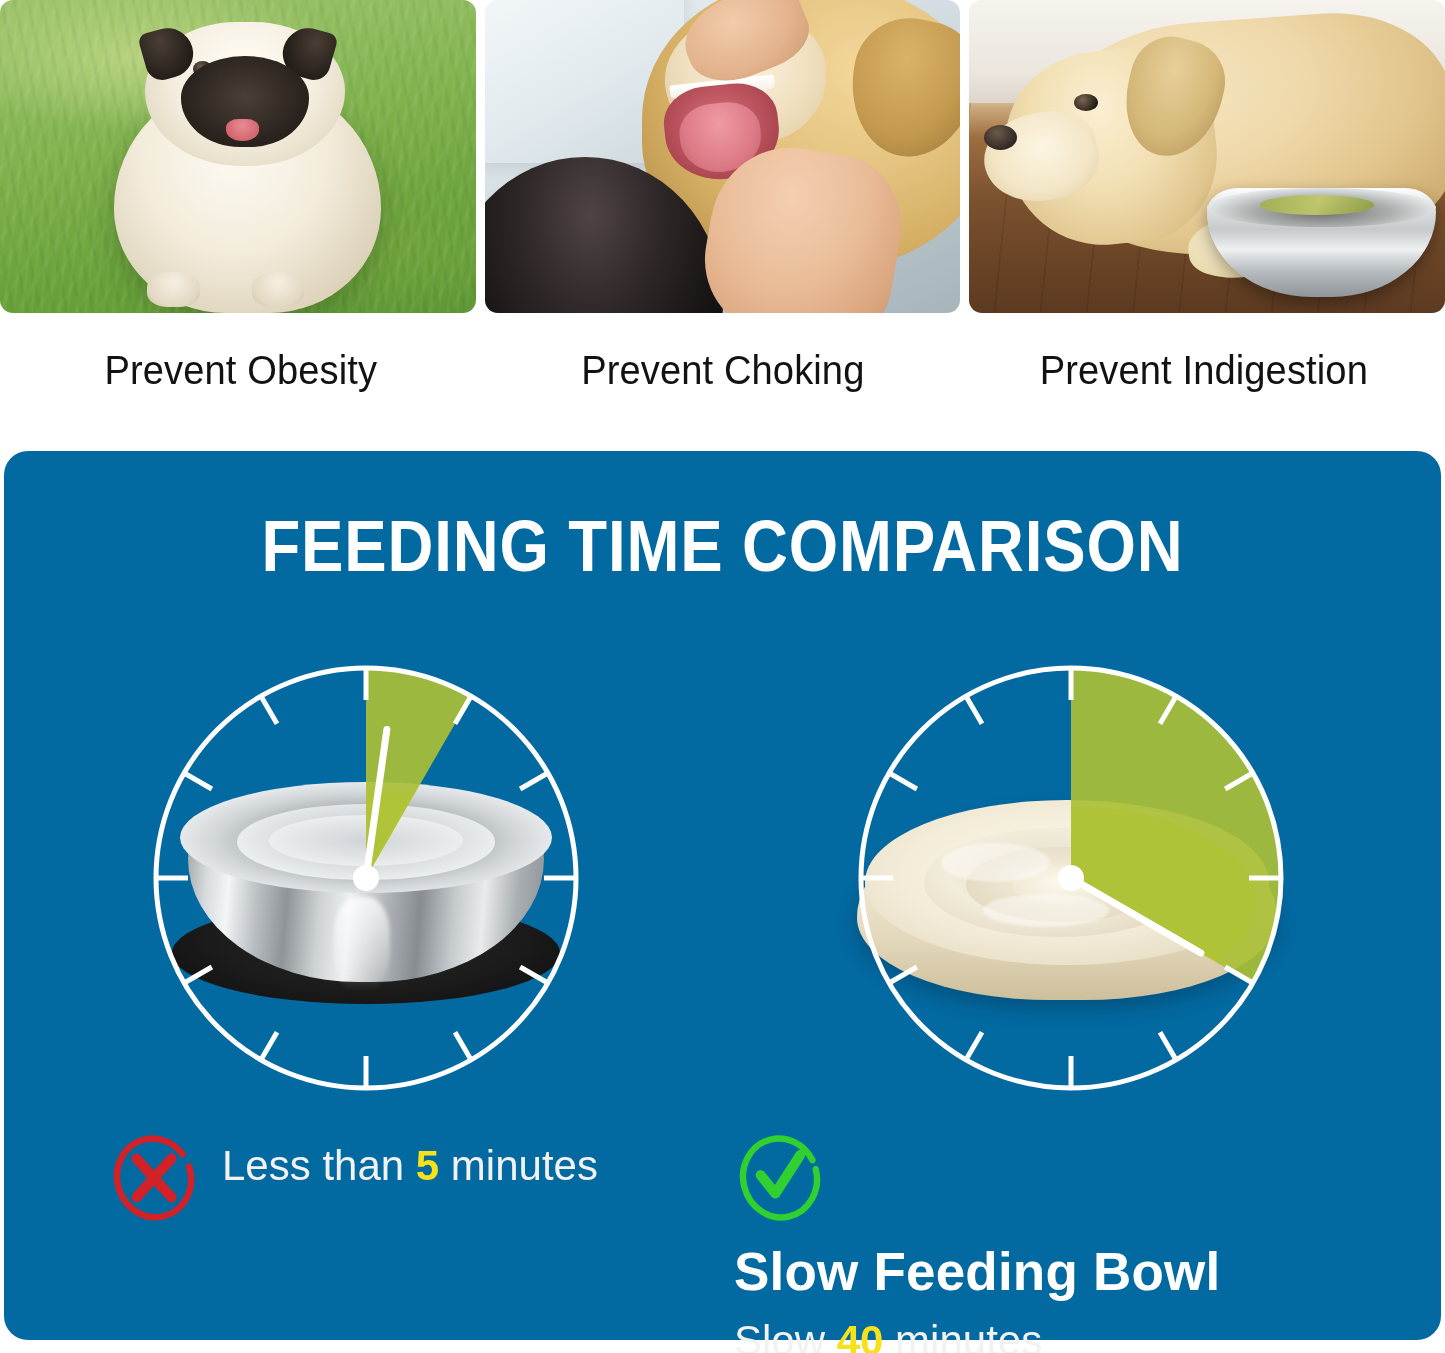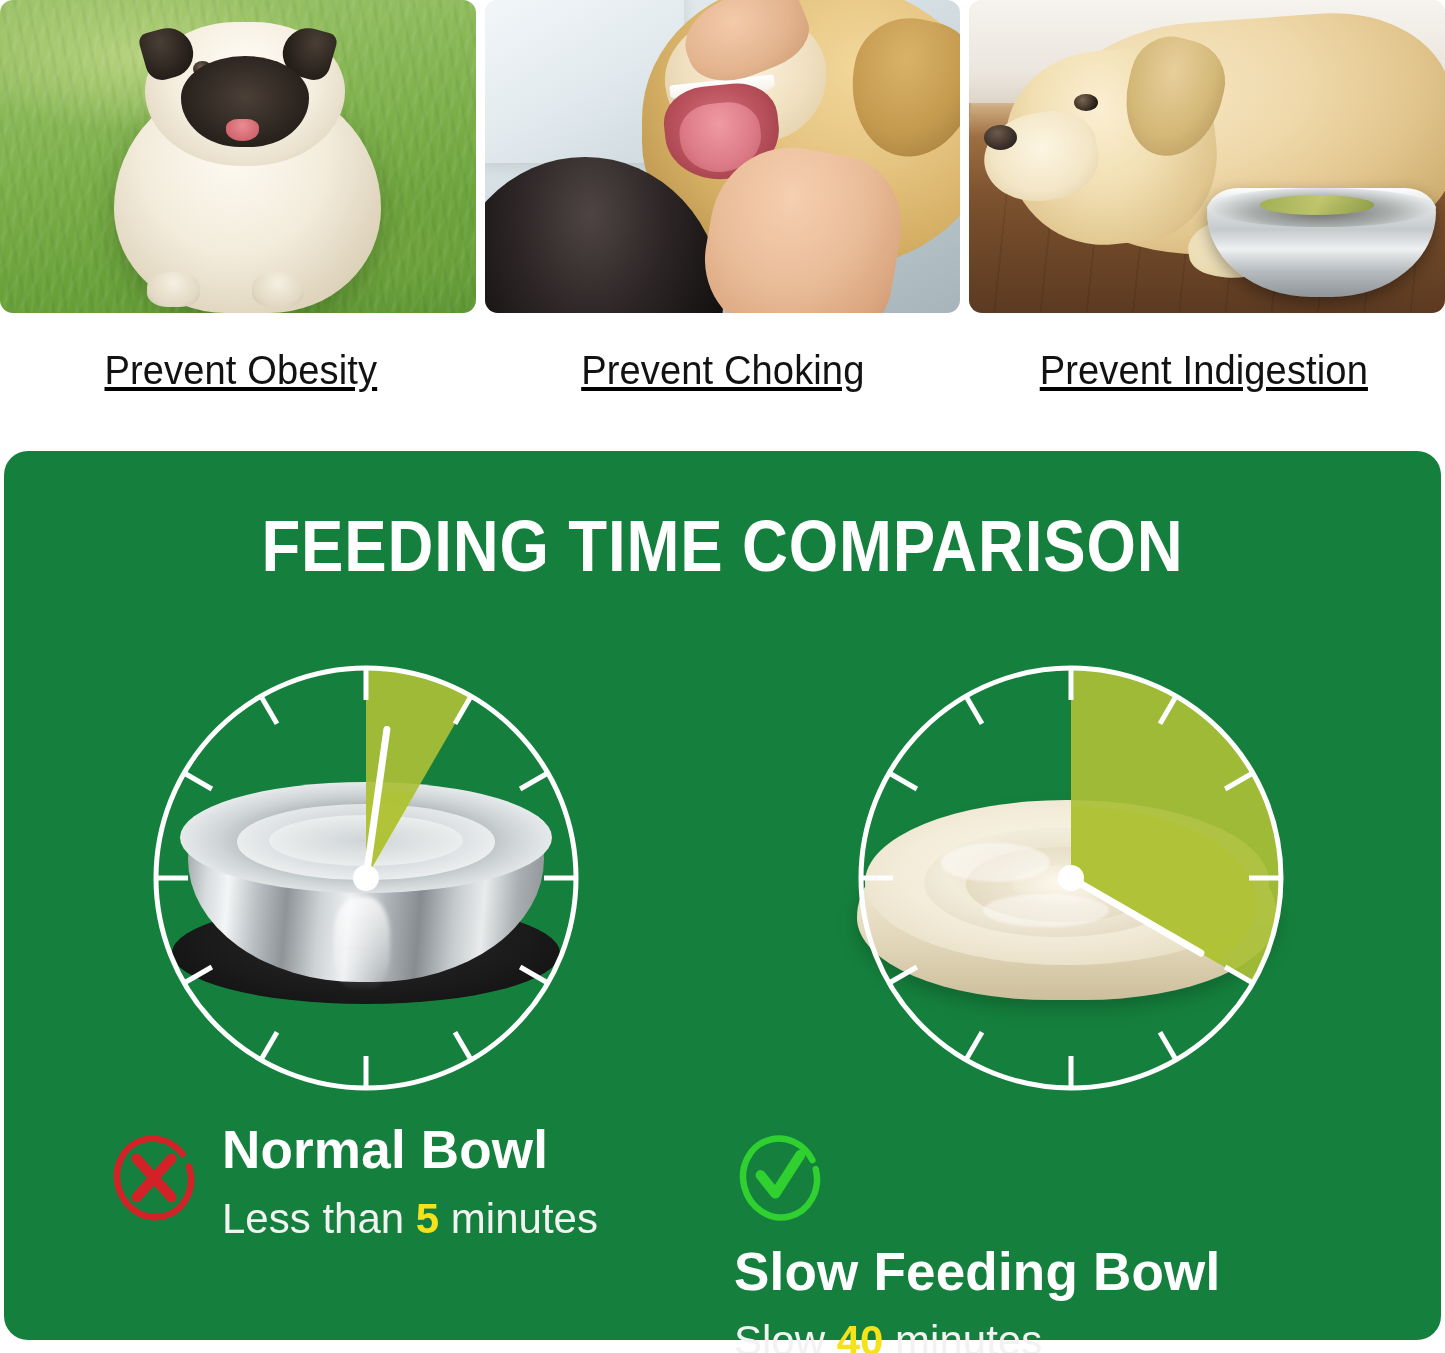--- a/index.html
+++ b/index.html
@@ -292,42 +292,41 @@
     opacity: .92;
   }
 
   
   .caption-row {
     position: absolute;
     left: 0; top: 330px;
     width: 1445px;
     height: 80px;
     display: flex;
-    text-decoration: underline;
   }
   .caption {
     flex: 1 1 0;
     display: flex;
     align-items: center;
     justify-content: center;
     font-size: 41px;
     font-weight: 400;
     color: #121212;
     letter-spacing: .1px;
     font-family: "Liberation Sans", sans-serif;
     transform: scaleX(0.93);
   }
 
   
   .panel {
     position: absolute;
     left: 4px; top: 451px;
     width: 1437px;
     height: 889px;
-    background: #15803d;
+    background: #0369a1;
     border-radius: 24px;
   }
   .panel-title {
     position: absolute;
     left: 0; top: 53px;
     width: 100%;
     text-align: center;
     color: #ffffff;
     font-size: 73px;
     font-weight: 700;
@@ -638,21 +637,20 @@
 
   <div class="labels">
 
     <div class="label-group left">
       <svg class="mark-icon" viewBox="0 0 100 100">
         <ellipse cx="50" cy="51" rx="40" ry="43" fill="none" stroke="#D32128" stroke-width="7" stroke-linecap="round" stroke-dasharray="245 40" transform="rotate(-18 50 51)"></ellipse>
         <path d="M31 30 L69 72" stroke="#D32128" stroke-width="11" stroke-linecap="round" fill="none"></path>
         <path d="M69 30 L31 72" stroke="#D32128" stroke-width="11" stroke-linecap="round" fill="none"></path>
       </svg>
       <div class="label-text">
-        <div class="label-title">Normal Bowl</div>
         <div class="label-sub"><span>Less than </span><span class="hl">5</span><span> minutes</span></div>
       </div>
     </div>
 
     <div class="label-group right">
       <svg class="mark-icon" viewBox="0 0 100 100">
         <ellipse cx="50" cy="51" rx="40" ry="43" fill="none" stroke="#2FD02F" stroke-width="7" stroke-linecap="round" stroke-dasharray="250 35" transform="rotate(-14 50 51)"></ellipse>
         <path d="M29 48 L45 68 L72 26" stroke="#2FD02F" stroke-width="11" stroke-linecap="round" stroke-linejoin="round" fill="none"></path>
       </svg>
       <div class="label-text">

